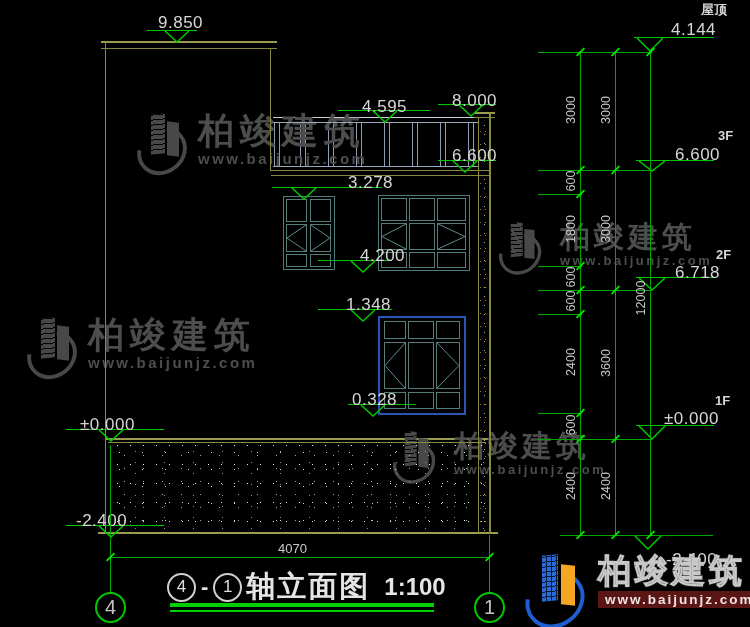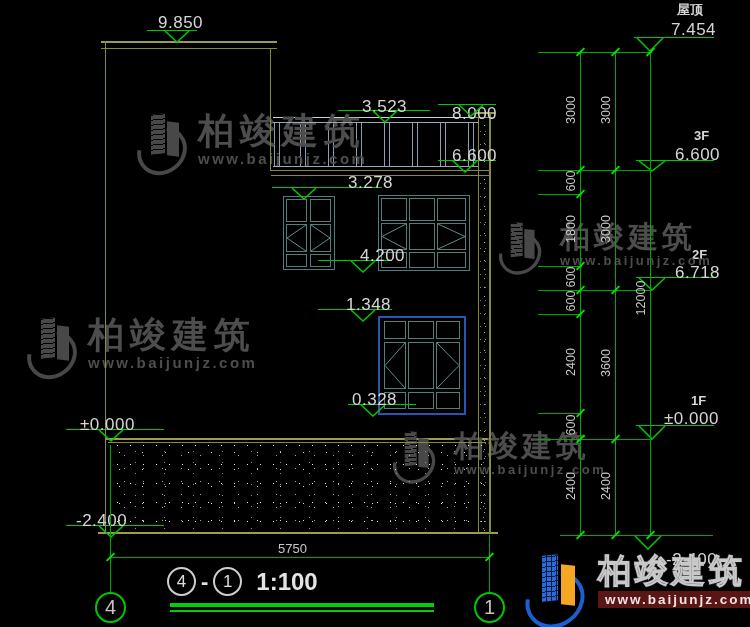--- a/index.html
+++ b/index.html
@@ -33,21 +33,21 @@
     background-image:
       radial-gradient(circle,#b9b96a 0.6px,transparent 0.9px),
       radial-gradient(circle,#8a8a3e 0.6px,transparent 0.9px);
     background-size:7px 9px,5px 13px;background-position:1px 2px,3px 6px;}
 
   .gl{position:absolute;background:#00a800;}
   .glb{position:absolute;background:#00c800;}
   .tick{position:absolute;width:11px;height:2px;background:#00e400;transform:rotate(-45deg);}
   .tri{position:absolute;}
   .elev-text{position:absolute;font-size:17px;color:#d6d6d6;white-space:nowrap;letter-spacing:0.5px;}
-  .flabel{position:absolute;font-size:13px;color:#d6d6d6;white-space:nowrap;font-weight:bold;}
+  .flabel{position:absolute;font-size:13px;color:#d6d6d6;white-space:nowrap;font-weight:bold;margin-left:24px;}
   .vtext{position:absolute;width:60px;font-size:12.5px;color:#c8c8c8;text-align:center;
          transform:rotate(-90deg);white-space:nowrap;}
   .wtext{position:absolute;font-size:13px;color:#c8c8c8;white-space:nowrap;}
 
   .gcirc{position:absolute;width:27px;height:27px;border:2px solid #00c800;border-radius:50%;
          color:#c4c4c4;font-size:20px;display:flex;align-items:center;justify-content:center;}
   .uline{position:absolute;background:#00d000;}
 
   #title{position:absolute;left:167px;top:567px;display:flex;align-items:center;gap:4px;z-index:3;color:#e4e4e4;}
   .tcirc{width:25px;height:25px;border:2px solid #cfcfcf;border-radius:50%;color:#dedede;
@@ -216,27 +216,27 @@
   <div class="cell" style="left:384px;top:392px;width:20px;height:15px"></div>
   <div class="cell" style="left:408px;top:392px;width:24px;height:15px"></div>
   <div class="cell" style="left:436px;top:392px;width:22px;height:15px"></div>
 
   <div class="elev-text" style="left:158px;top:13px">9.850</div>
   <div class="glb" style="left:147px;top:30px;width:50px;height:1px"></div>
   <svg class="tri" style="left:164px;top:31px" width="26" height="12">
       <path d="M1,0 L13,11 L25,0" fill="none" stroke="#00c800" stroke-width="1.5"></path>
     </svg>
 
-  <div class="elev-text" style="left:362px;top:97px">3.523</div>
+  <div class="elev-text" style="left:362px;top:97px">4.595</div>
   <div class="glb" style="left:338px;top:110px;width:92px;height:1px"></div>
   <svg class="tri" style="left:372px;top:111px" width="26" height="12">
       <path d="M1,0 L13,11 L25,0" fill="none" stroke="#00c800" stroke-width="1.5"></path>
     </svg>
 
-  <div class="elev-text" style="left:452px;top:104px">8.000</div>
+  <div class="elev-text" style="left:452px;top:91px">8.000</div>
   <div class="glb" style="left:438px;top:104px;width:58px;height:1px"></div>
   <svg class="tri" style="left:458px;top:105px" width="26" height="12">
       <path d="M1,0 L13,11 L25,0" fill="none" stroke="#00c800" stroke-width="1.5"></path>
     </svg>
 
   <div class="elev-text" style="left:452px;top:146px">6.600</div>
   <div class="glb" style="left:438px;top:160px;width:58px;height:1px"></div>
   <svg class="tri" style="left:452px;top:161px" width="26" height="12">
       <path d="M1,0 L13,11 L25,0" fill="none" stroke="#00c800" stroke-width="1.5"></path>
     </svg>
@@ -271,21 +271,21 @@
       <path d="M1,0 L13,11 L25,0" fill="none" stroke="#00c800" stroke-width="1.5"></path>
     </svg>
 
   <div class="elev-text" style="left:76px;top:511px">-2.400</div>
   <div class="glb" style="left:66px;top:525px;width:98px;height:1px"></div>
   <svg class="tri" style="left:98px;top:526px" width="26" height="12">
       <path d="M1,0 L13,11 L25,0" fill="none" stroke="#00c800" stroke-width="1.5"></path>
     </svg>
 
   <div class="flabel" style="left:677px;top:1px">屋顶</div>
-  <div class="elev-text" style="left:671px;top:20px">7.454</div>
+  <div class="elev-text" style="left:671px;top:20px">4.144</div>
   <div class="glb" style="left:634px;top:37px;width:80px;height:1px"></div>
   <svg class="tri" style="left:636px;top:38px" width="28" height="14">
       <path d="M1,0 L14,13 L27,0" fill="none" stroke="#00c800" stroke-width="1.5"></path>
     </svg>
 
   <div class="flabel" style="left:694px;top:128px">3F</div>
   <div class="elev-text" style="left:675px;top:145px">6.600</div>
   <div class="glb" style="left:636px;top:160px;width:78px;height:1px"></div>
   <svg class="tri" style="left:638px;top:161px" width="28" height="11">
       <path d="M1,0 L14,10 L27,0" fill="none" stroke="#00c800" stroke-width="1.5"></path>
@@ -353,33 +353,34 @@
   <div class="vtext" style="left:576px;top:222px">3000</div>
   <div class="vtext" style="left:576px;top:356px">3600</div>
   <div class="vtext" style="left:576px;top:479px">2400</div>
   <div class="vtext" style="left:611px;top:291px">12000</div>
 
   <div class="gl" style="left:110px;top:445px;width:1px;height:147px"></div>
   <div class="gl" style="left:489px;top:535px;width:1px;height:57px"></div>
   <div class="gl" style="left:110px;top:557px;width:379px;height:1px"></div>
   <div class="tick" style="left:105px;top:556px"></div>
   <div class="tick" style="left:484px;top:556px"></div>
-  <div class="wtext" style="left:278px;top:541px">5750</div>
+  <div class="wtext" style="left:278px;top:541px">4070</div>
 
   <div class="gcirc" style="left:95px;top:592px">
       <span>4</span>
     </div>
   <div class="gcirc" style="left:474px;top:592px">
       <span>1</span>
     </div>
 
   <div id="title">
     <span class="tcirc">4</span>
     <span class="tdash">-</span>
     <span class="tcirc">1</span>
+    <span class="tmain">轴立面图</span>
     <span class="tscale">1:100</span>
   </div>
   <div class="uline" style="left:170px;top:603px;width:264px;height:4px"></div>
   <div class="uline" style="left:170px;top:610px;width:264px;height:2px"></div>
 
   <div id="brand">
     <div class="wm-logo">
       <div class="wm-swoosh"></div>
       <div class="wm-b1"></div>
       <div class="wm-b2"></div>

